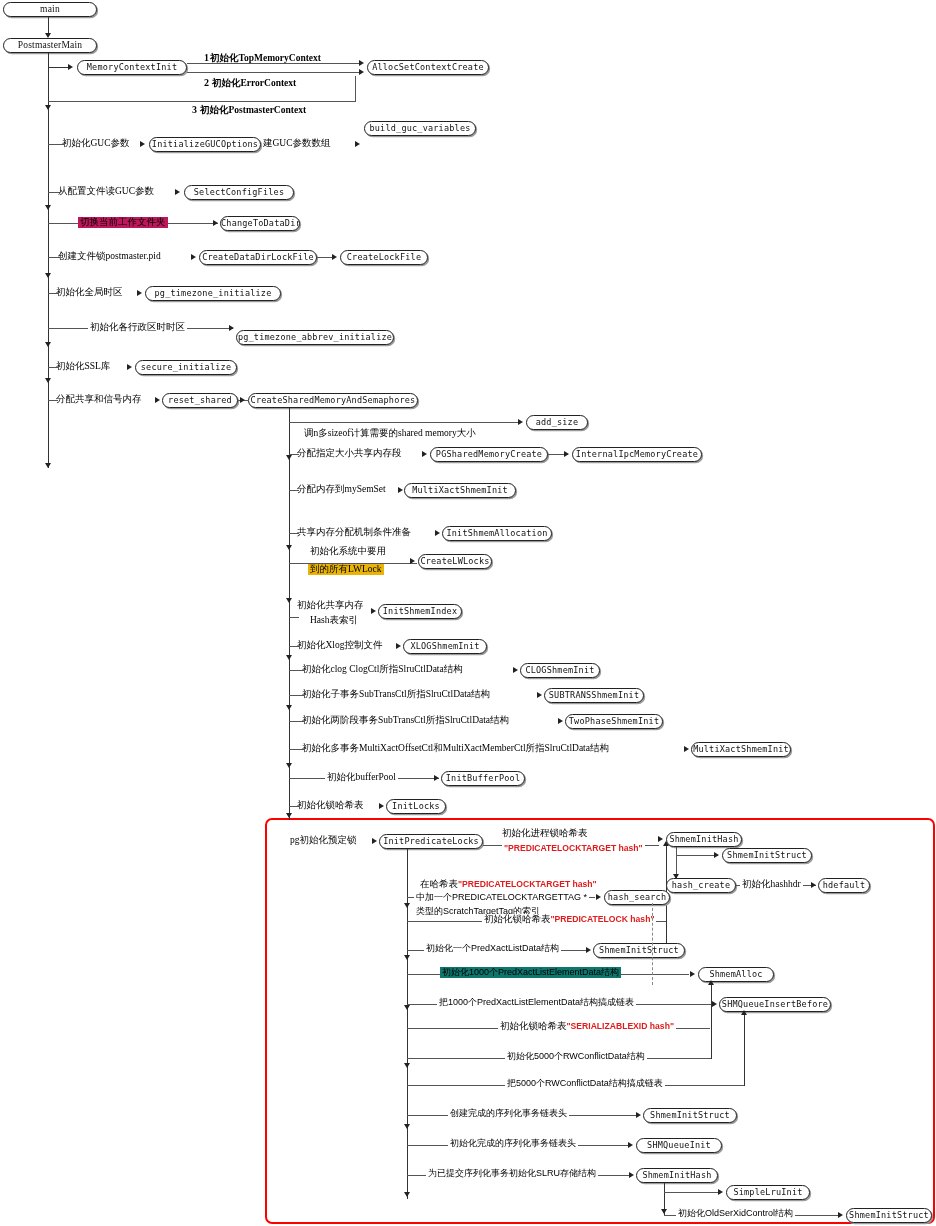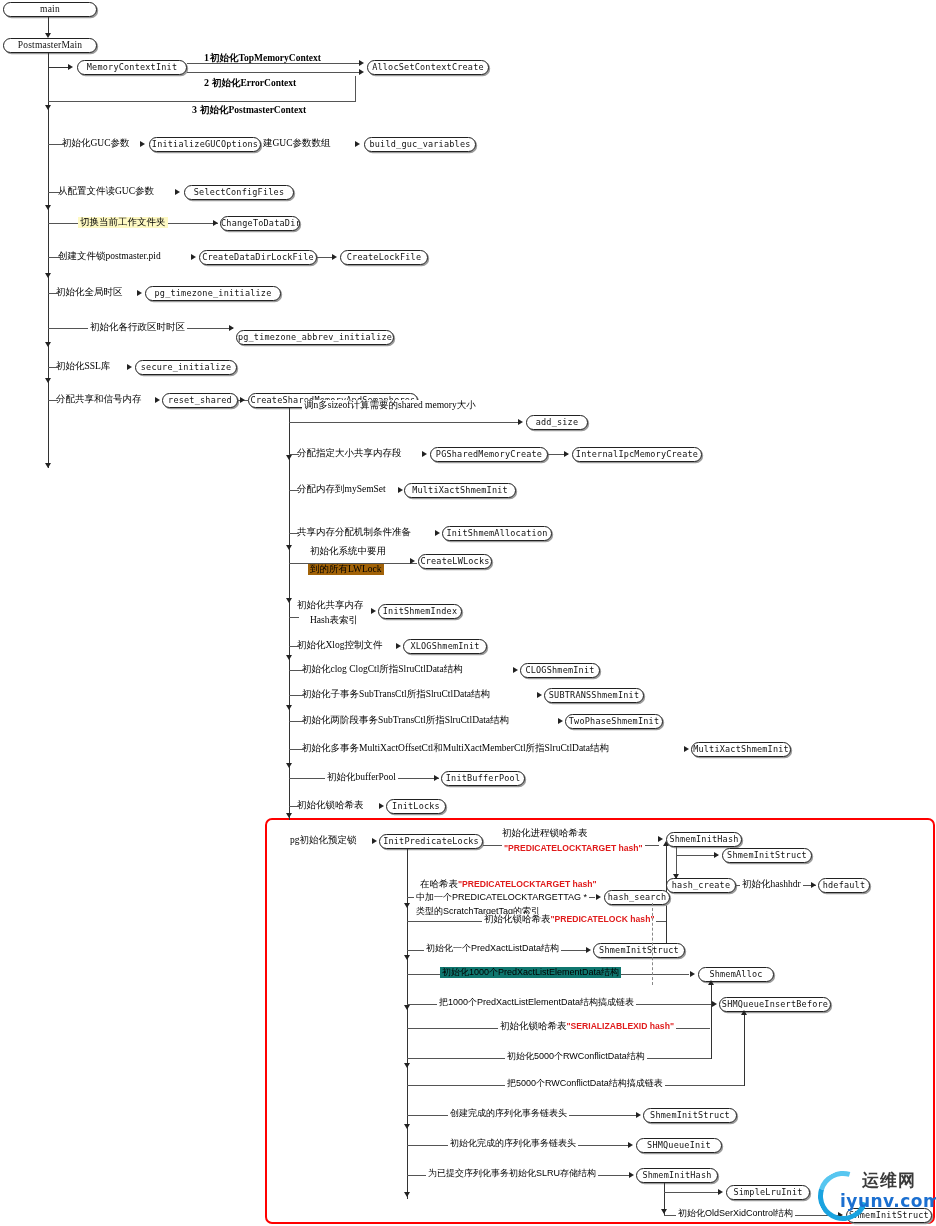--- a/index.html
+++ b/index.html
@@ -120,29 +120,29 @@
   <div class="h" style="left:48px;top:101px;width:308px;"></div>
   <div class="lbl num" style="left:192px;top:104px;">3</div>
   <div class="lbl bold" style="left:200px;top:105px;">初始化PostmasterContext</div>
 
   <div class="h" style="left:48px;top:144px;width:16px;"></div>
   <div class="lbl" style="left:62px;top:138px;">初始化GUC参数</div>
   <div class="ar r" style="left:140px;top:140.8px;"></div>
   <div class="node" style="left:149px;top:137px;width:112px;">InitializeGUCOptions</div>
   <div class="lbl" style="left:263px;top:138px;">建GUC参数数组</div>
   <div class="ar r" style="left:355px;top:140.8px;"></div>
-  <div class="node" style="left:364px;top:137px;width:112px;">build_guc_variables</div>
+  <div class="node" style="left:364px;top:121px;width:112px;">build_guc_variables</div>
 
   <div class="h" style="left:48px;top:192px;width:12px;"></div>
   <div class="lbl" style="left:58px;top:186px;">从配置文件读GUC参数</div>
   <div class="ar r" style="left:175px;top:188.8px;"></div>
   <div class="node" style="left:184px;top:185px;width:110px;">SelectConfigFiles</div>
 
   <div class="h" style="left:48px;top:223px;width:170px;"></div>
-  <div class="lbl" style="left:78px;top:217px;background:#fef9c3;padding:0 2px;">切换当前工作文件夹</div>
+  <div class="lbl" style="left:78px;top:217px;background:#be185d;padding:0 2px;">切换当前工作文件夹</div>
   <div class="ar r" style="left:213px;top:219.8px;"></div>
   <div class="node" style="left:220px;top:216px;width:80px;">ChangeToDataDir</div>
 
   <div class="h" style="left:48px;top:257px;width:12px;"></div>
   <div class="lbl" style="left:58px;top:251px;">创建文件锁postmaster.pid</div>
   <div class="ar r" style="left:191px;top:253.8px;"></div>
   <div class="node" style="left:199px;top:250px;width:118px;">CreateDataDirLockFile</div>
   <div class="h" style="left:317px;top:257px;width:18px;"></div>
   <div class="ar r" style="left:332px;top:253.8px;"></div>
   <div class="node" style="left:340px;top:250px;width:88px;">CreateLockFile</div>
@@ -173,21 +173,21 @@
   <div class="v dark" style="left:289px;top:408px;height:412px;"></div>
   <div class="ar d" style="left:285.8px;top:455px;"></div>
   <div class="ar d" style="left:285.8px;top:545px;"></div>
   <div class="ar d" style="left:285.8px;top:598px;"></div>
   <div class="ar d" style="left:285.8px;top:655px;"></div>
   <div class="ar d" style="left:285.8px;top:705px;"></div>
   <div class="ar d" style="left:285.8px;top:763px;"></div>
   <div class="ar d" style="left:285.8px;top:813px;"></div>
 
   <div class="h" style="left:289px;top:422px;width:230px;"></div>
-  <div class="lbl" style="left:302px;top:400px;background:#fff;padding:0 2px;">调n多sizeof计算需要的shared memory大小</div>
+  <div class="lbl" style="left:302px;top:428px;background:#fff;padding:0 2px;">调n多sizeof计算需要的shared memory大小</div>
   <div class="ar r" style="left:518px;top:418.8px;"></div>
   <div class="node" style="left:526px;top:415px;width:62px;">add_size</div>
 
   <div class="h" style="left:289px;top:454px;width:10px;"></div>
   <div class="lbl" style="left:297px;top:448px;">分配指定大小共享内存段</div>
   <div class="ar r" style="left:422px;top:450.8px;"></div>
   <div class="node" style="left:430px;top:447px;width:118px;">PGSharedMemoryCreate</div>
   <div class="h" style="left:548px;top:454px;width:20px;"></div>
   <div class="ar r" style="left:564px;top:450.8px;"></div>
   <div class="node" style="left:572px;top:447px;width:130px;">InternalIpcMemoryCreate</div>
@@ -197,21 +197,21 @@
   <div class="ar r" style="left:398px;top:486.8px;"></div>
   <div class="node" style="left:404px;top:483px;width:112px;">MultiXactShmemInit</div>
 
   <div class="h" style="left:289px;top:533px;width:10px;"></div>
   <div class="lbl" style="left:297px;top:527px;">共享内存分配机制条件准备</div>
   <div class="ar r" style="left:435px;top:529.8px;"></div>
   <div class="node" style="left:442px;top:526px;width:110px;text-align:center;">InitShmemAllocation</div>
 
   <div class="h" style="left:289px;top:563px;width:128px;"></div>
   <div class="lbl" style="left:308px;top:546px;background:#fff;padding:0 2px;">初始化系统中要用</div>
-  <div class="lbl" style="left:308px;top:564px;background:#a16207;padding:0 2px;">到的所有LWLock</div>
+  <div class="lbl" style="left:308px;top:564px;background:#eab308;padding:0 2px;">到的所有LWLock</div>
   <div class="ar r" style="left:410px;top:557.8px;"></div>
   <div class="node" style="left:418px;top:554px;width:74px;">CreateLWLocks</div>
 
   <div class="h" style="left:289px;top:617px;width:10px;"></div>
   <div class="lbl" style="left:297px;top:600px;">初始化共享内存</div>
   <div class="lbl" style="left:310px;top:615px;">Hash表索引</div>
   <div class="ar r" style="left:371px;top:607.8px;"></div>
   <div class="node" style="left:378px;top:604px;width:84px;">InitShmemIndex</div>
 
   <div class="h" style="left:289px;top:646px;width:10px;"></div>
@@ -346,19 +346,14 @@
   <div class="v dark" style="left:664px;top:1183px;height:33px;"></div>
   <div class="h" style="left:664px;top:1192px;width:57px;"></div>
   <div class="ar r" style="left:718px;top:1188.8px;"></div>
   <div class="node" style="left:726px;top:1185px;width:84px;">SimpleLruInit</div>
   <div class="ar d" style="left:660.8px;top:1209px;"></div>
   <div class="h" style="left:664px;top:1215px;width:175px;"></div>
   <div class="lbl sans" style="left:676px;top:1208px;background:#fff;padding:0 2px;">初始化OldSerXidControl结构</div>
   <div class="ar r" style="left:838px;top:1211.8px;"></div>
   <div class="node" style="left:846px;top:1208px;width:86px;">ShmemInitStruct</div>
 
-  <div id="wm">
-    <div class="ring"></div>
-    <div class="cn">运维网</div>
-    <div class="dom">iyunv.com</div>
-  </div>
 
 </div>
 
 </body></html>

